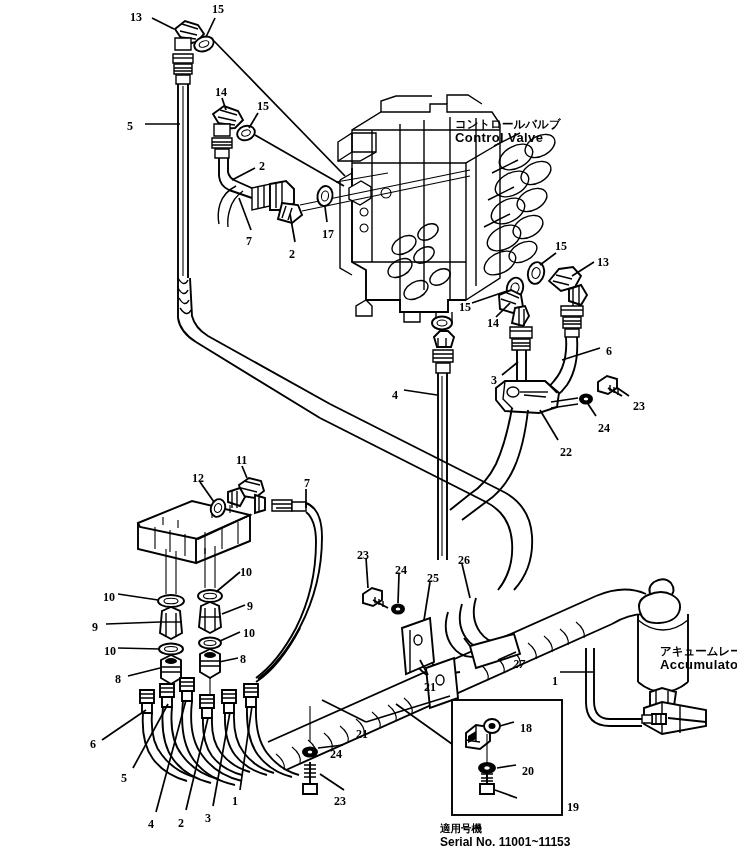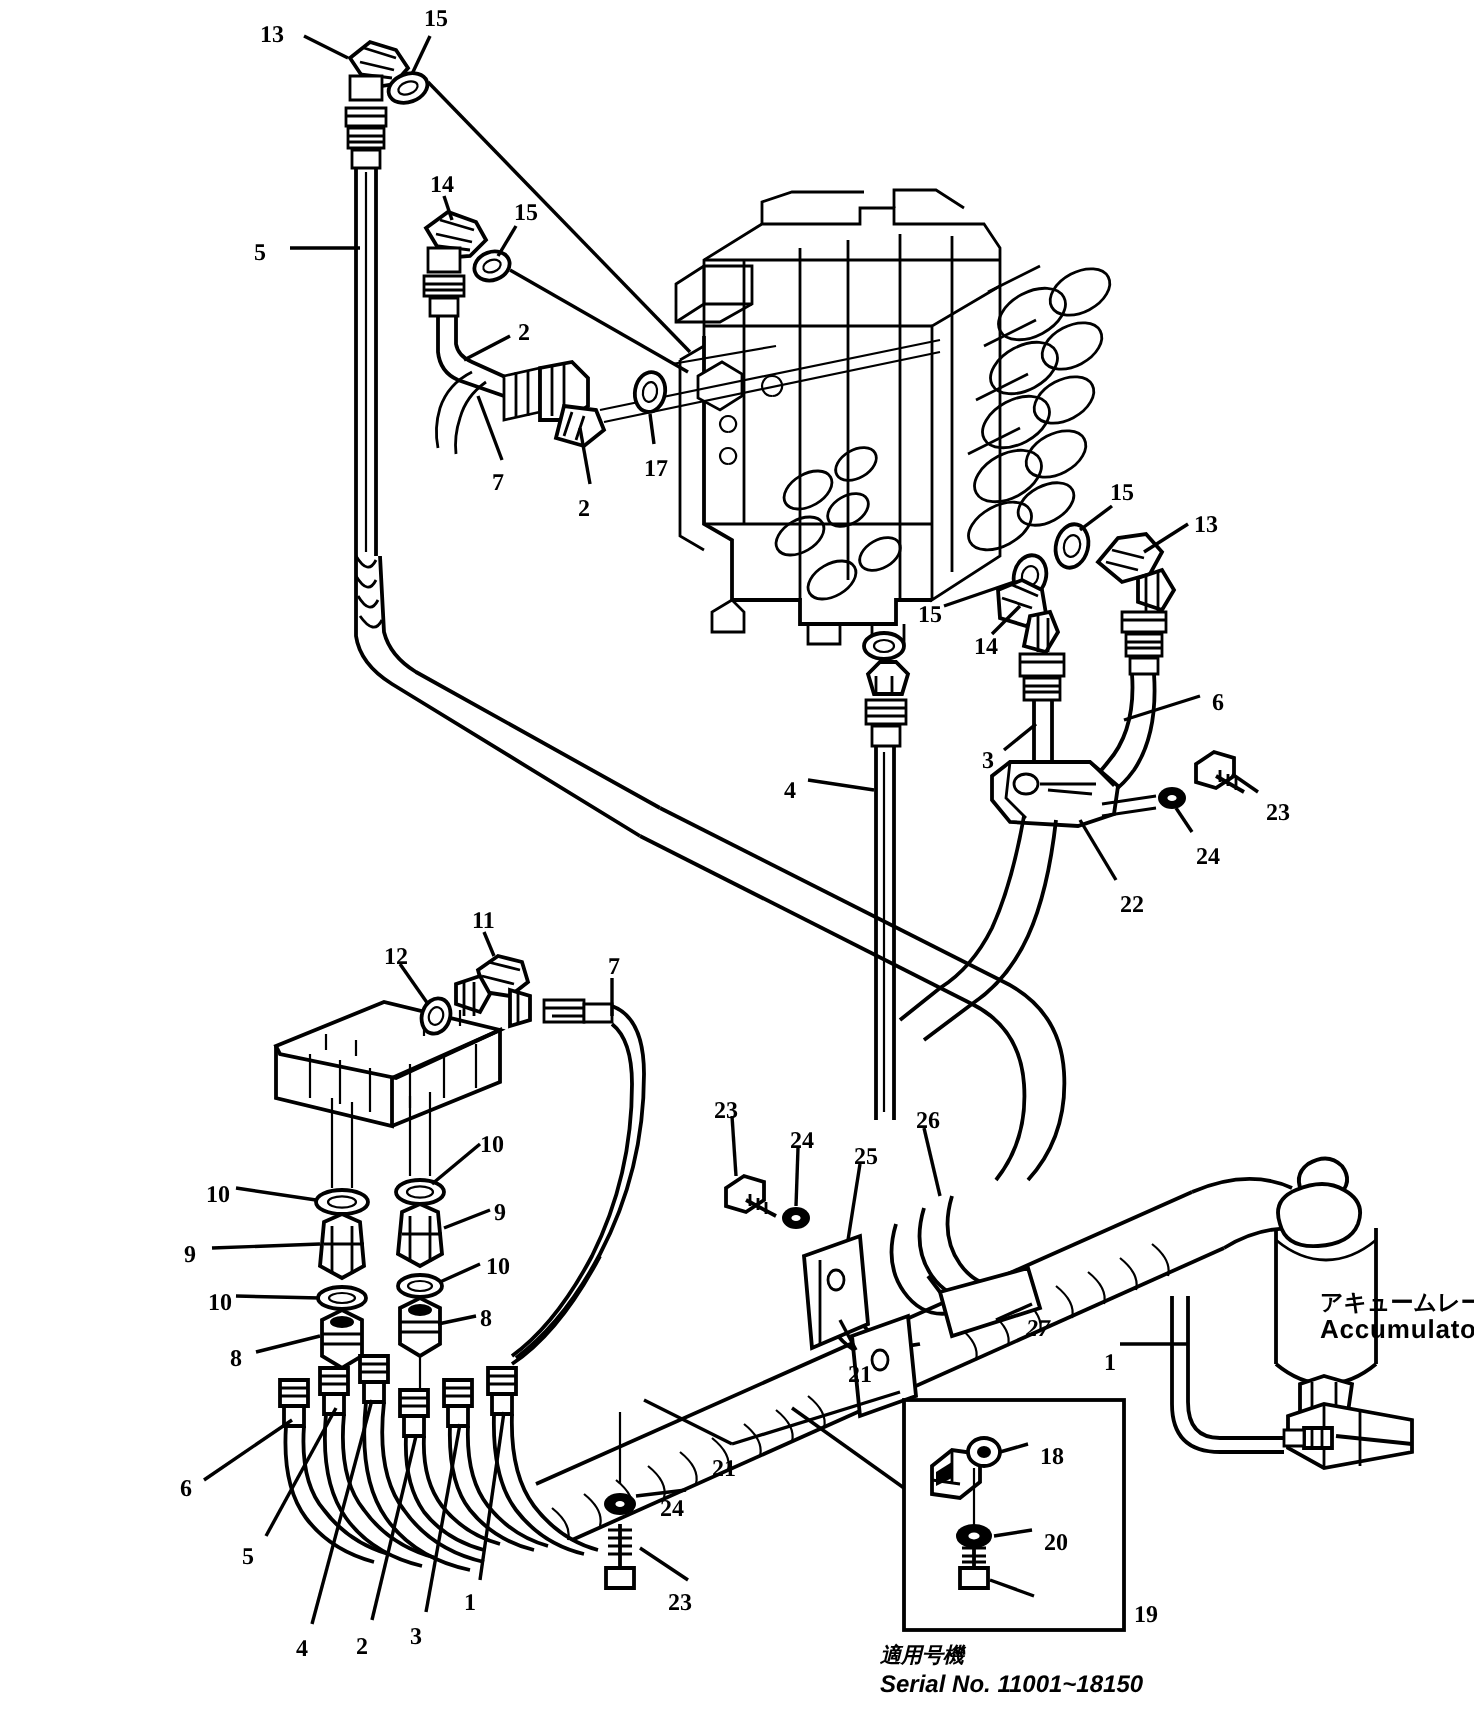--- a/index.html
+++ b/index.html
@@ -6,21 +6,21 @@
   body{width:737px;height:867px;overflow:hidden;
        font-family:"Liberation Sans","DejaVu Sans",sans-serif;color:#000;}
   #sheet{position:relative;width:737px;height:867px;background:#fff;}
   svg#art{position:absolute;left:0;top:0;width:737px;height:867px;}
   .cal{position:absolute;font-size:12px;font-weight:bold;letter-spacing:0px;
        font-family:"Liberation Serif","DejaVu Serif",serif;line-height:1;
        white-space:nowrap;}
   .lbl{position:absolute;white-space:nowrap;line-height:1.15;}
   .lbl .jp{font-size:11.5px;font-family:"DejaVu Sans",sans-serif;font-weight:bold;display:block;}
   .lbl .en{font-size:13px;font-weight:bold;display:block;letter-spacing:.4px;}
-  .serial{position:absolute;white-space:nowrap;line-height:1.2;font-style:italic;}
+  .serial{position:absolute;white-space:nowrap;line-height:1.2;}
   .serial .jp{font-size:10.5px;font-family:"DejaVu Sans",sans-serif;font-weight:bold;display:block;}
   .serial .en{font-size:12px;font-weight:bold;display:block;}
   
   .ln{fill:none;stroke:#000;stroke-width:1.4;}
   .ln2{fill:none;stroke:#000;stroke-width:1.9;}
   .thin{fill:none;stroke:#000;stroke-width:1.1;}
   .lead{fill:none;stroke:#000;stroke-width:1.7;}
   .blk{fill:#000;stroke:none;}
   .wht{fill:#fff;stroke:#000;stroke-width:1.4;}
   .wht2{fill:#fff;stroke:#000;stroke-width:1.9;}
@@ -487,30 +487,34 @@
 
       <path class="ln2" d="M320 418 L486 502"></path>
       <path class="ln2" d="M330 404 L500 490"></path>
       <path class="ln2" d="M486 502 q24 12 26 40 q2 28 -14 48"></path>
       <path class="ln2" d="M500 490 q30 14 32 46 q2 32 -18 54"></path>
 
       <path class="ln2" d="M300 628 q-20 38 -44 54"></path>
     </g>
   </svg>
 
+  <div class="lbl" style="left:455px;top:118px;">
+    <span class="jp">コントロールバルブ</span>
+    <span class="en">Control Valve</span>
+  </div>
 
 
   <div class="lbl" style="left:660px;top:645px;">
     <span class="jp">アキュームレータ</span>
     <span class="en">Accumulator</span>
   </div>
 
   <div class="serial" style="left:440px;top:822px;">
     <span class="jp">適用号機</span>
-    <span class="en">Serial No. 11001~18150</span>
+    <span class="en">Serial No. 11001~11153</span>
   </div>
 
   <div id="callout-layer">
       <div class="cal" style="left: 130px; top: 11px;">13</div>
       <div class="cal" style="left: 212px; top: 3px;">15</div>
       <div class="cal" style="left: 127px; top: 120px;">5</div>
       <div class="cal" style="left: 215px; top: 86px;">14</div>
       <div class="cal" style="left: 257px; top: 100px;">15</div>
       <div class="cal" style="left: 259px; top: 160px;">2</div>
       <div class="cal" style="left: 246px; top: 235px;">7</div>

